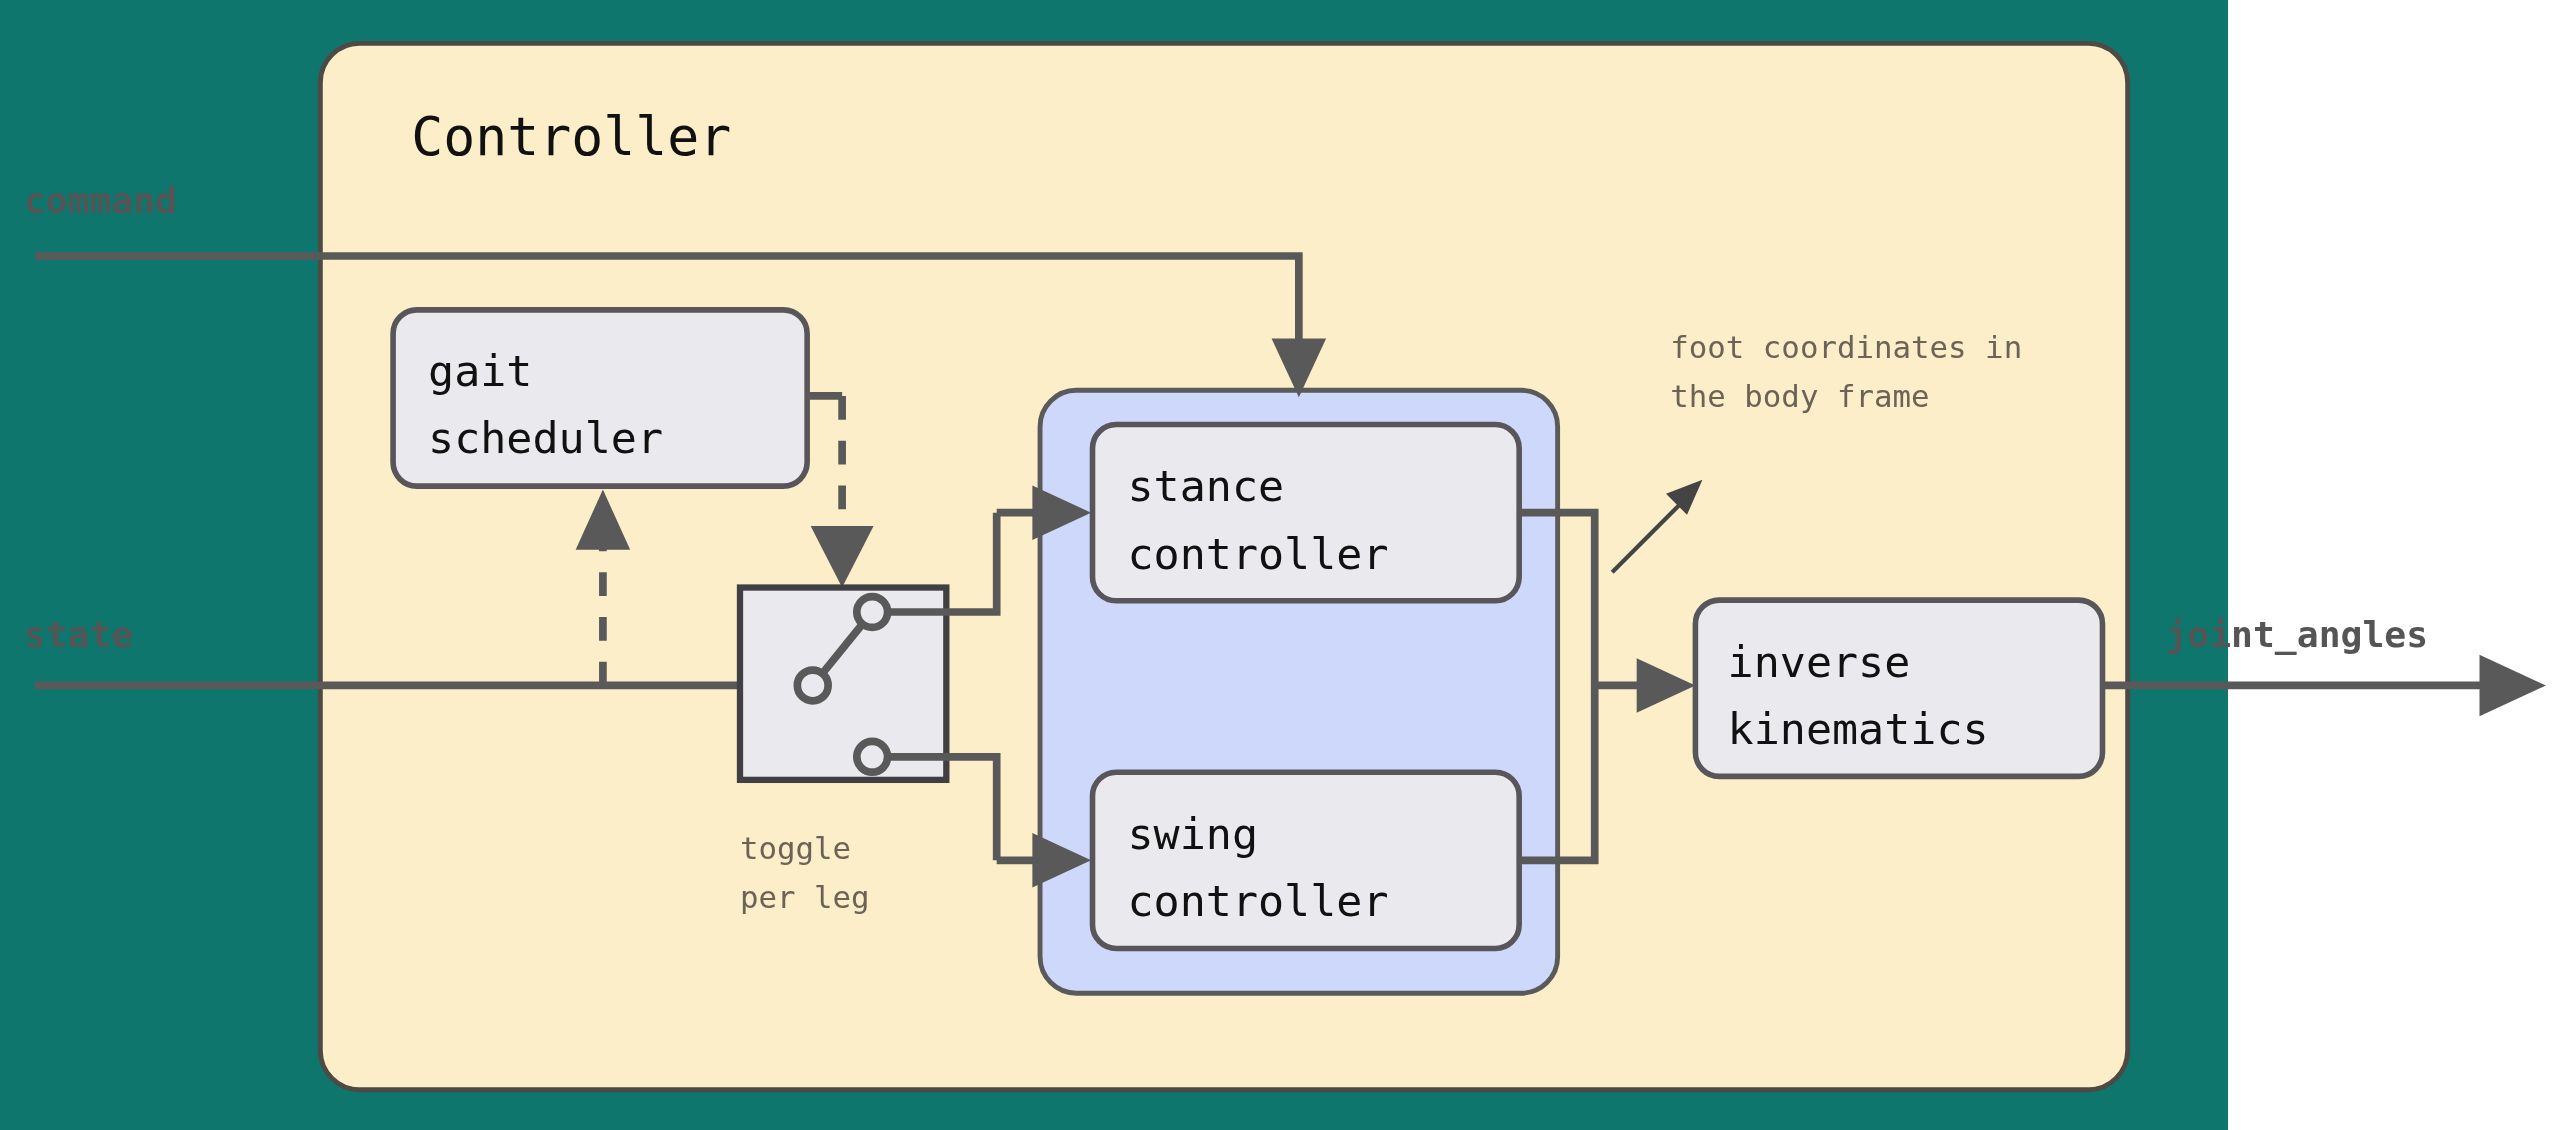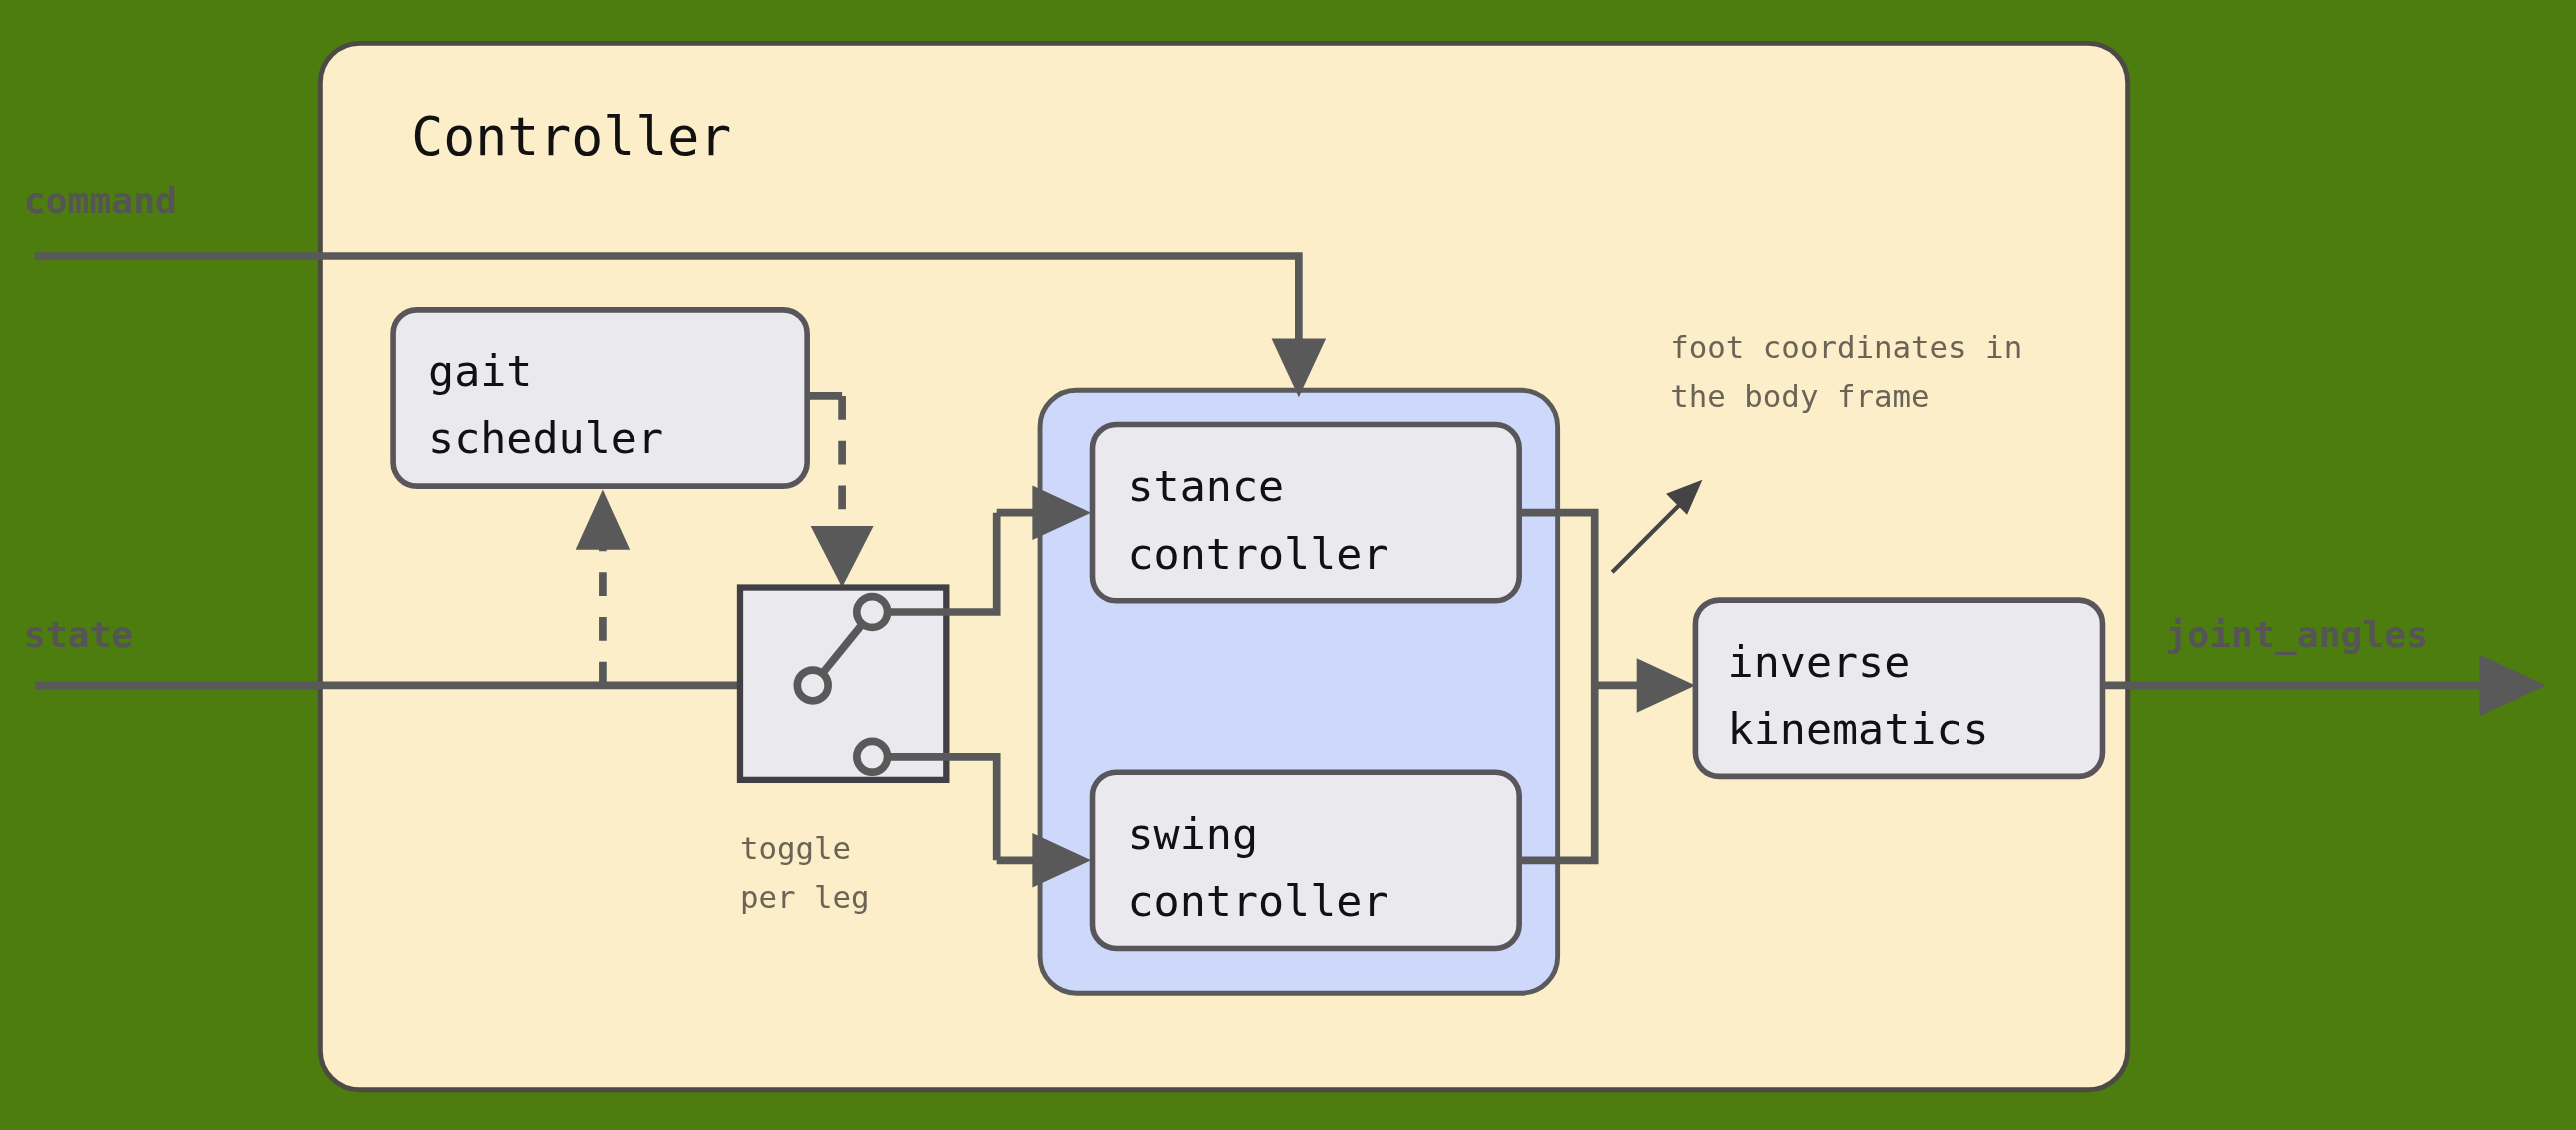--- a/index.html
+++ b/index.html
@@ -8,23 +8,23 @@
     background: #ffffff;
   }
   body {
     width: 2576px;
     height: 1131px;
     overflow: hidden;
     font-family: "DejaVu Sans Mono", monospace;
   }
   #diagram-root {
     position: relative;
-    width: 2576px;
+    width: 2228px;
     height: 1131px;
-    background: #4d7c0f;
+    background: #0f766e;
   }
   svg#diagram {
     display: block;
     width: 2576px;
     height: 1131px;
   }
   .blk-label { font-family: "DejaVu Sans Mono", monospace; font-size: 62px; fill: #111111; }
   .title     { font-family: "DejaVu Sans Mono", monospace; font-size: 76px; fill: #111111; }
   .io-label  { font-family: "DejaVu Sans Mono", monospace; font-size: 52px; font-weight: bold; fill: #555555; }
   .note      { font-family: "DejaVu Sans Mono", monospace; font-size: 44px; fill: #6b6456; }

